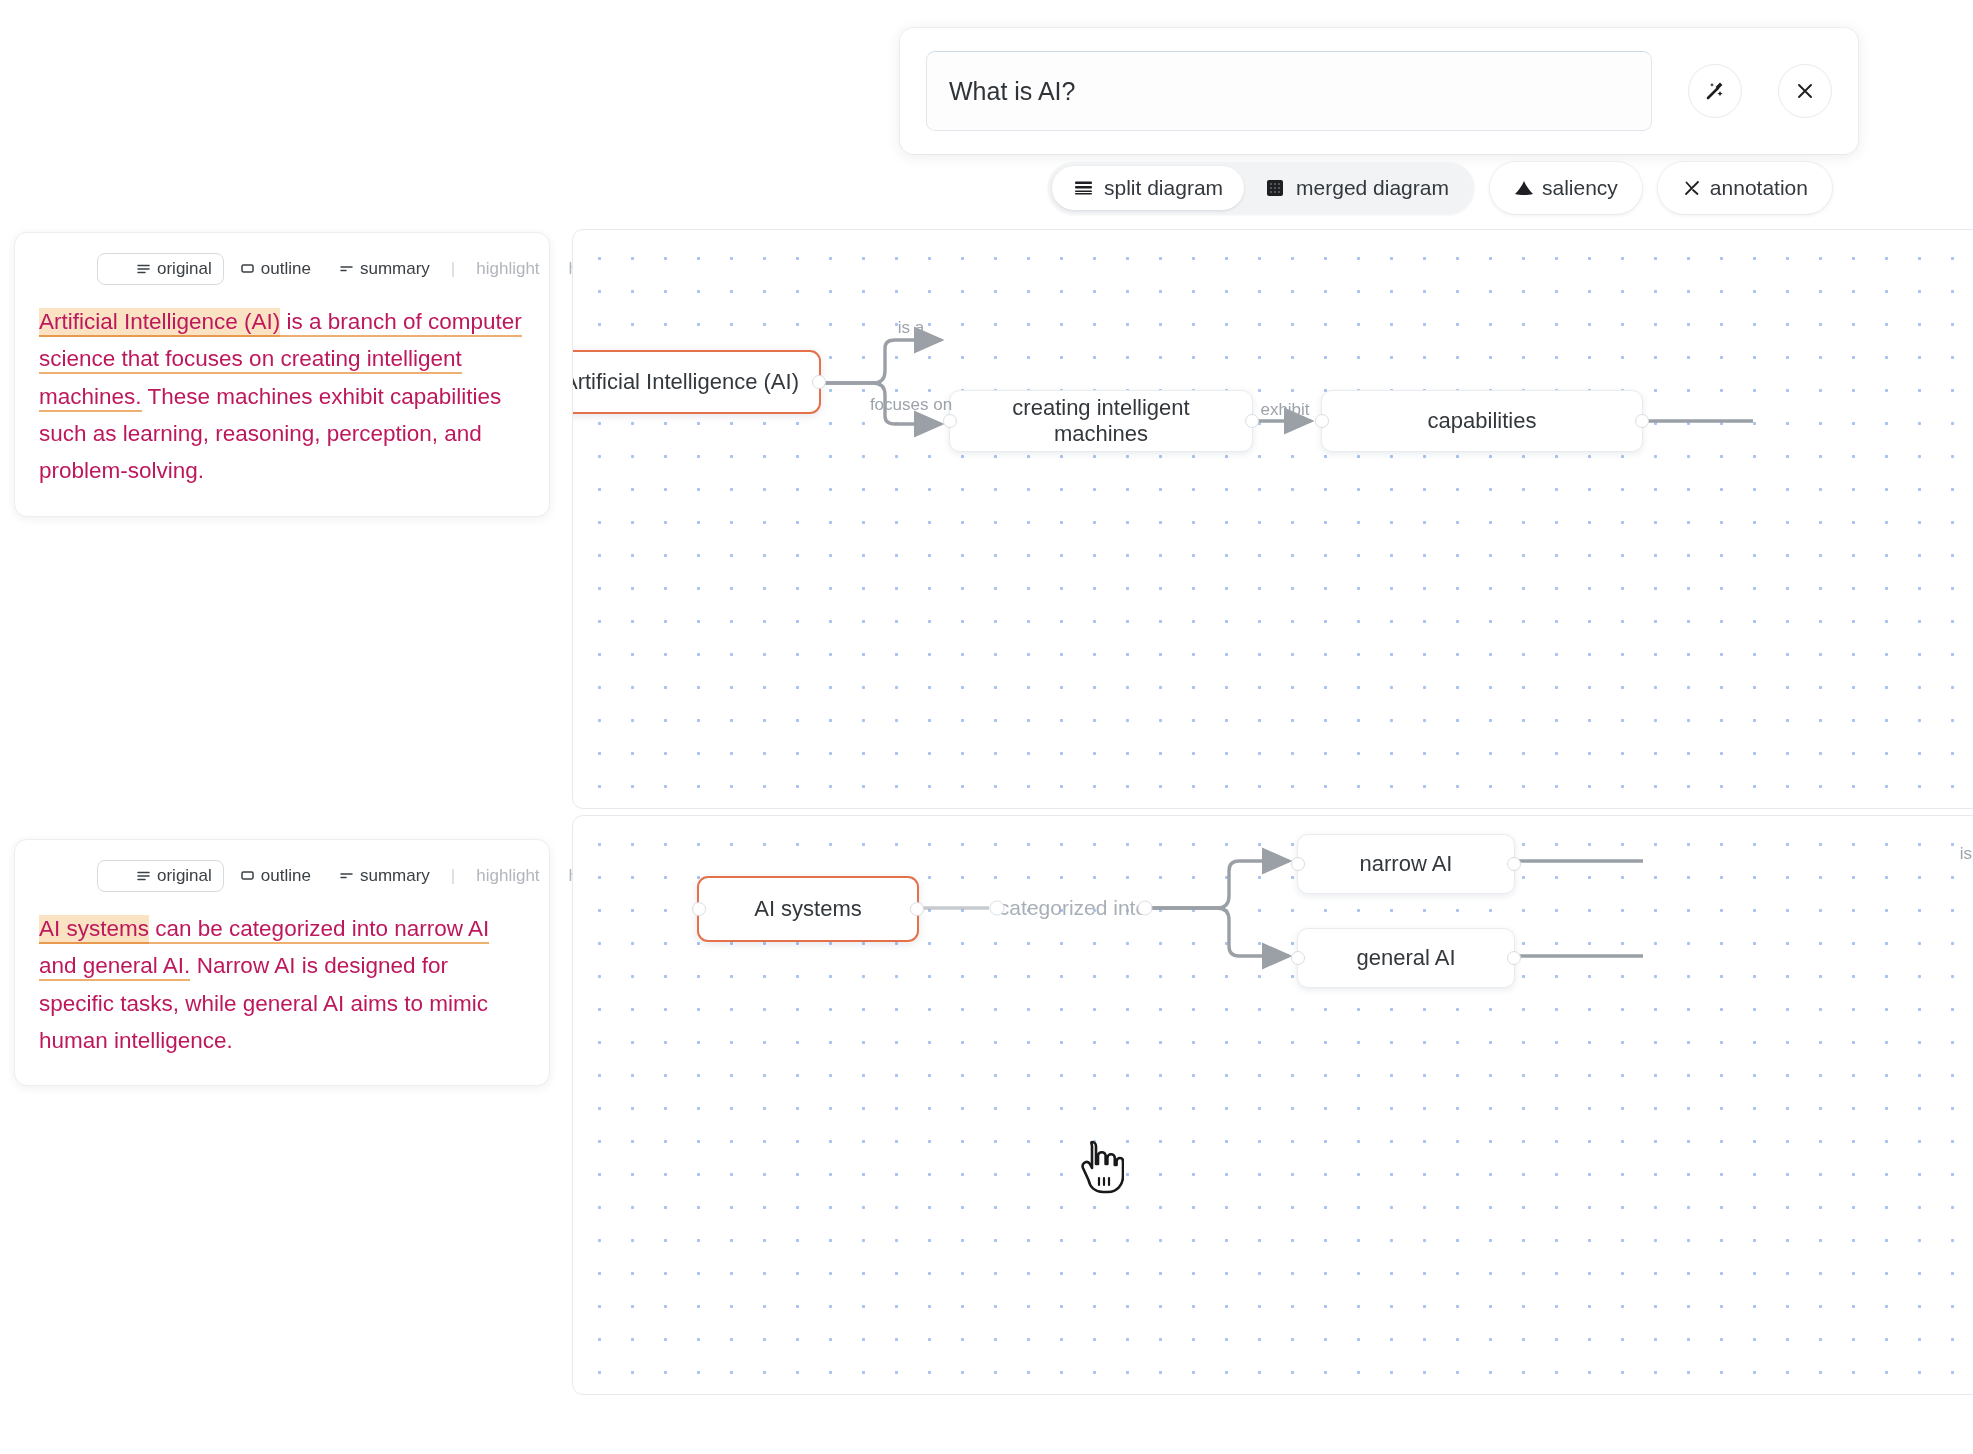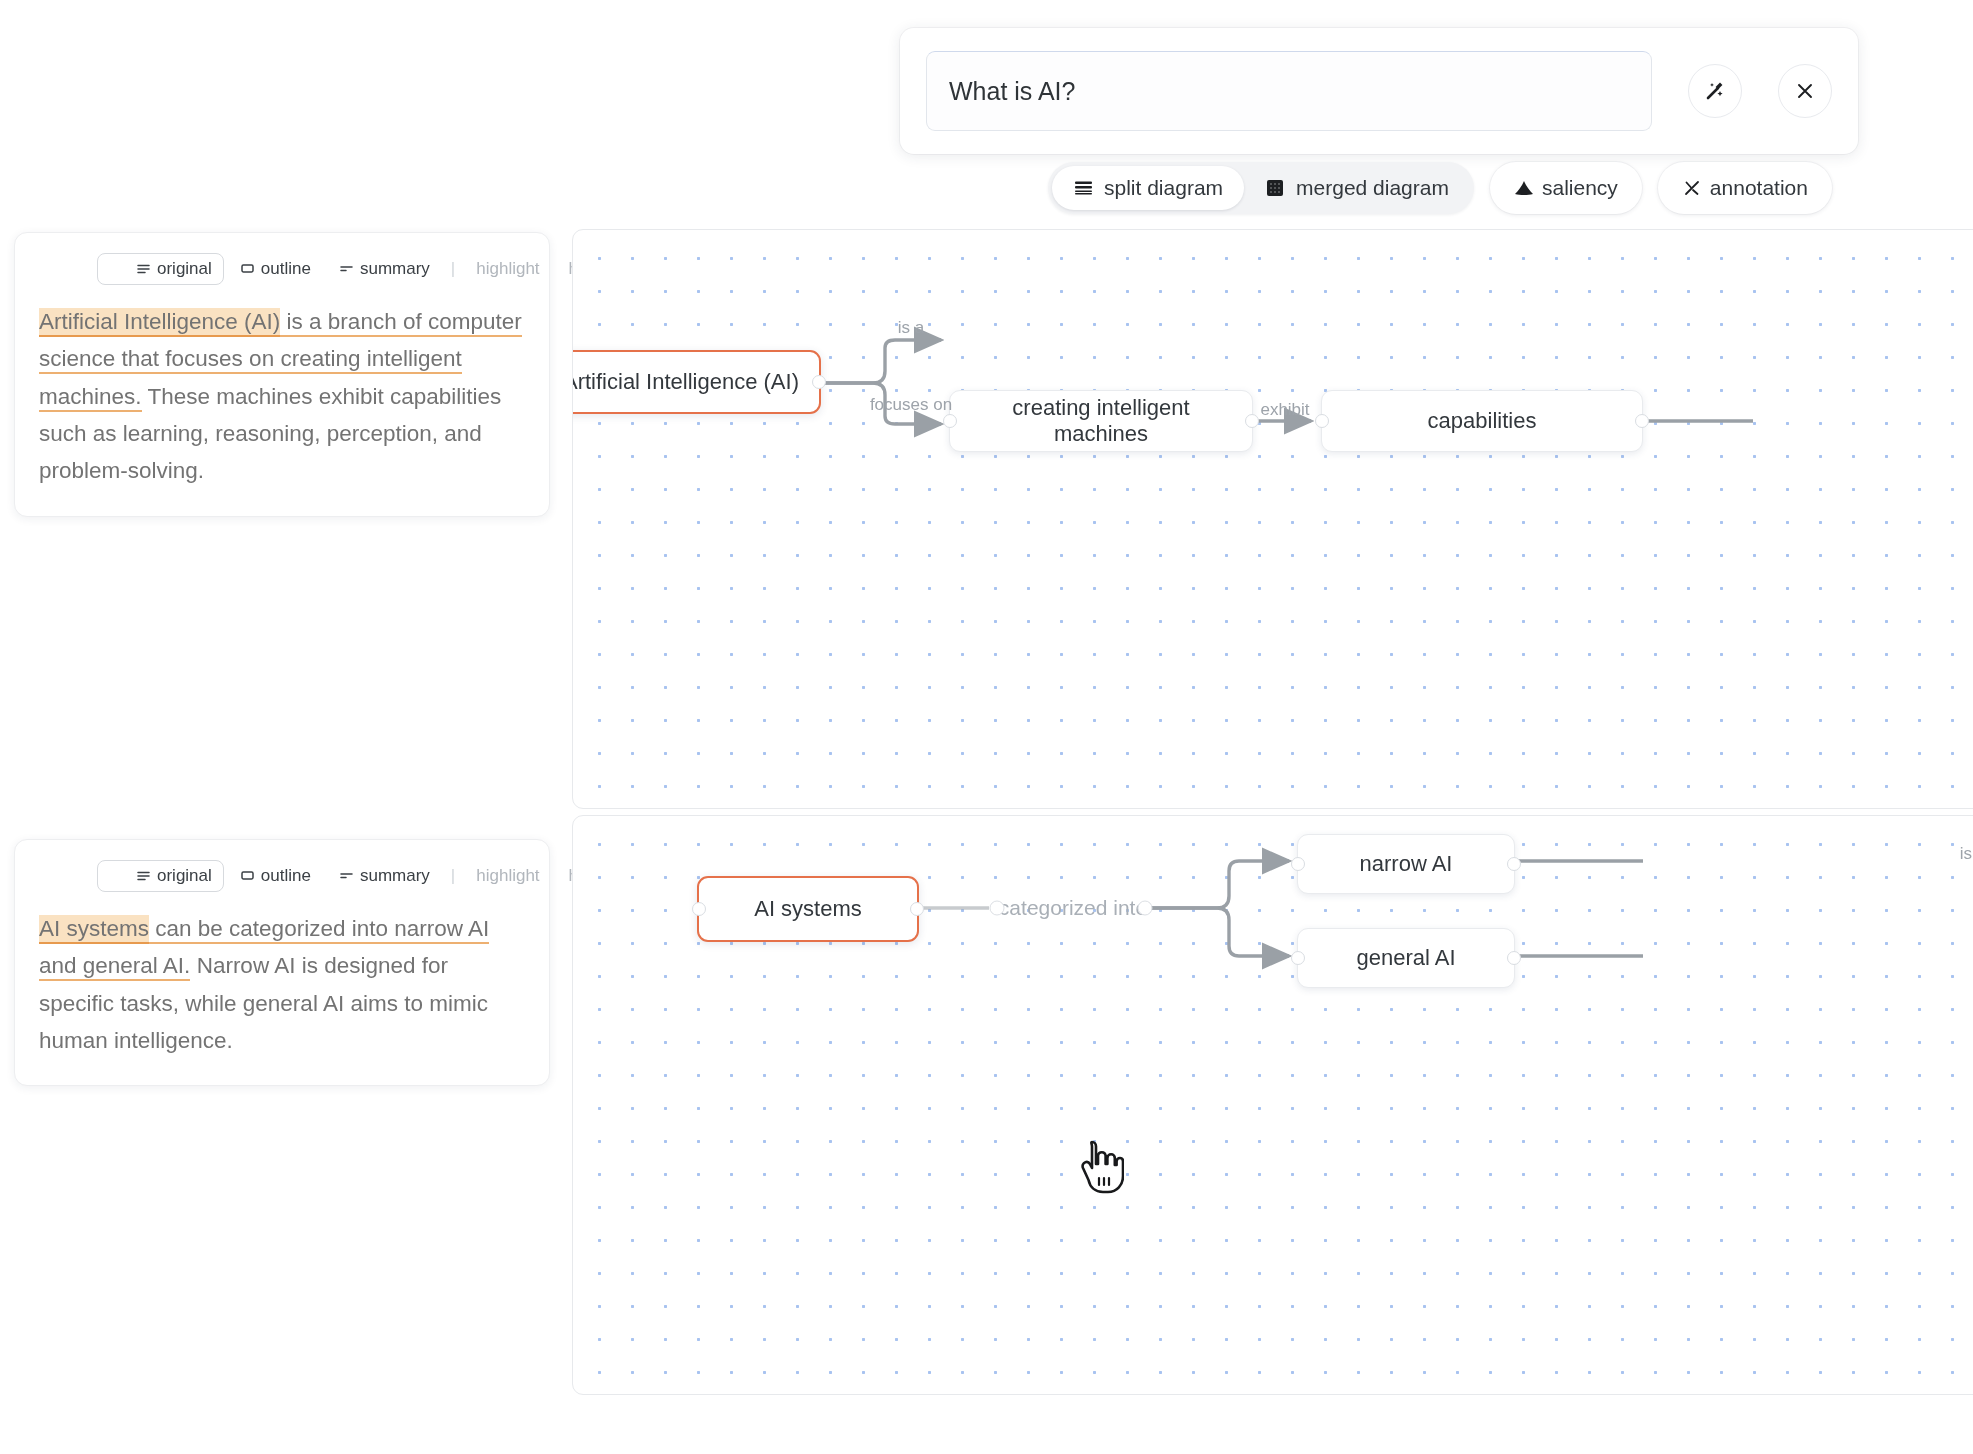--- a/index.html
+++ b/index.html
@@ -122,21 +122,21 @@
     white-space: nowrap;
     background: transparent;
     font-family: "Liberation Sans", sans-serif;
   }
   .ctl.active { border-color: #d7dade; padding-left: 39px; }
   .ctl.muted { color: #b1b6bc; }
   .ctl-sep { color: #d2d6da; font-size: 17px; margin: 0 4px; }
   .card-body {
     font-size: 22.5px;
     line-height: 1.66;
-    color: #737373;
+    color: #be185d;
   }
   .hl {
     background: #fae2c2;
     padding: 1px 0;
     border-bottom: 2px solid #e79a4e;
   }
   .ul { border-bottom: 2px solid #edb071; padding-bottom: 1px; }
 
   
   .panel {

